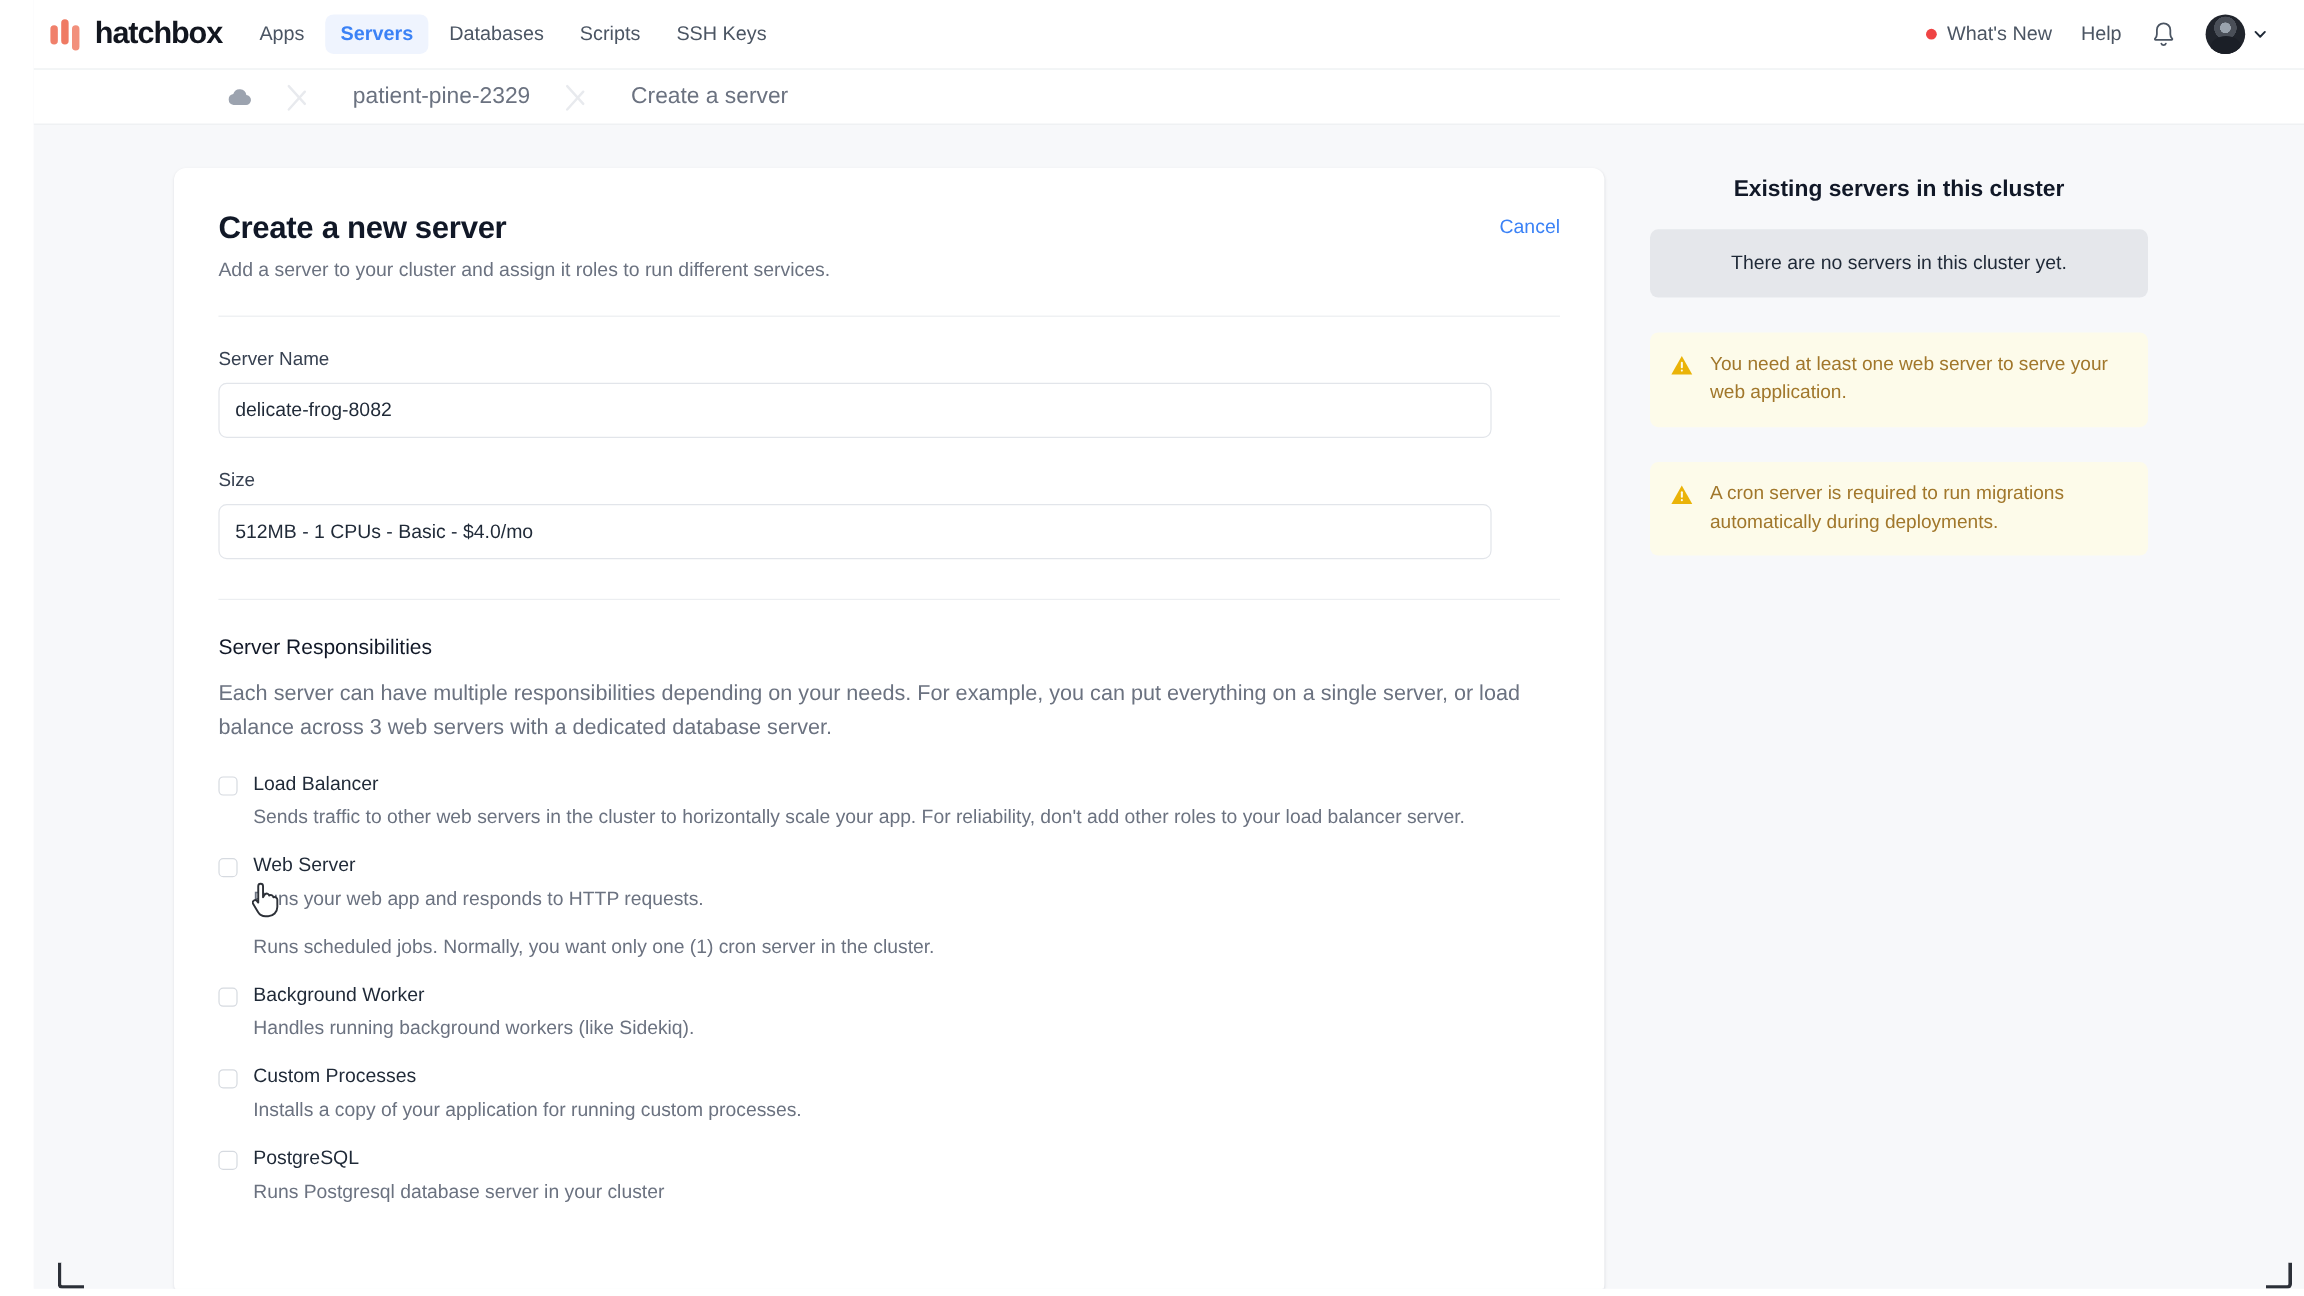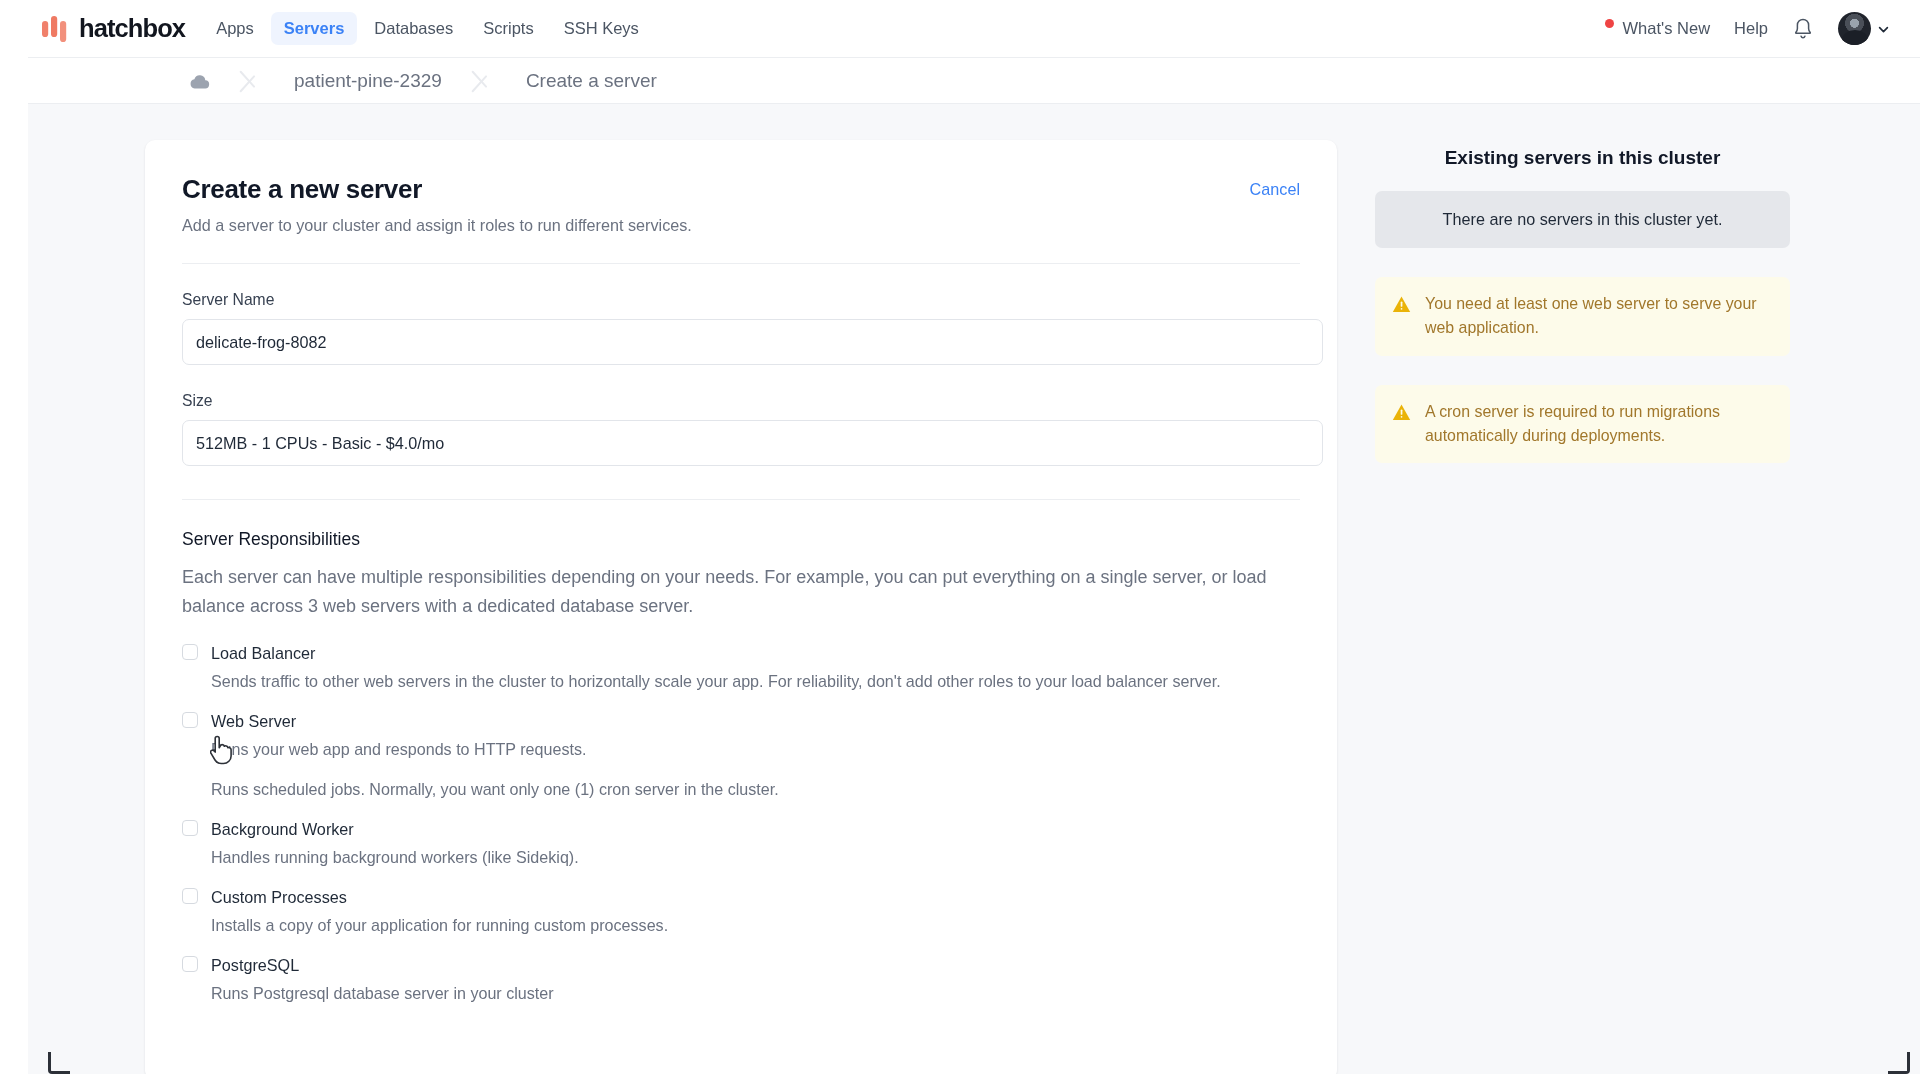--- a/index.html
+++ b/index.html
@@ -62,21 +62,21 @@
   }
   .nav-link.active { color: #3b82f6; background: #eff4fe; font-weight: 700; }
 
   .nav-right {
     margin-left: auto;
     display: flex;
     align-items: center;
     gap: 24px;
   }
   .whats-new {
-    display: flex; gap: 9px;
+    display: flex; align-items: center; gap: 9px;
     font-size: 16.5px; color: #4b5563; cursor: pointer;
   }
   .red-dot { width: 9px; height: 9px; border-radius: 50%; background: #ef4444; display:block; }
   .help-link { font-size: 16.5px; color: #4b5563; cursor: pointer; }
   .bell { width: 22px; height: 23px; display: block; cursor: pointer; }
   .avatar-wrap { display: flex; align-items: center; gap: 6px; cursor: pointer; }
   .avatar {
     width: 33px; height: 33px; border-radius: 50%;
     background: radial-gradient(circle at 50% 34%, #9aa3ad 0 16%, #4a4f58 17% 34%, #20242c 35% 100%);
     overflow: hidden; position: relative; display:block;
@@ -152,21 +152,21 @@
     padding-top: 6px;
   }
 
   .divider { height: 1px; background: #eceef1; margin: 28px 0 0 0; }
 
   .field { margin-top: 27px; }
   .field-label {
     font-size: 15.7px; color: #374151; margin-bottom: 10px; display: block;
   }
   .field-input {
-    width: 1141px; height: 46px;
+    width: 1061px; height: 46px;
     border: 1px solid #e2e5ea; border-radius: 7px;
     background: #fff;
     font-family: "Liberation Sans", sans-serif;
     font-size: 16.2px; color: #1f2937;
     padding: 0 13px;
     outline: none;
     display: block;
   }
 
   .divider2 { height: 1px; background: #eceef1; margin: 33px 0 0 0; }
@@ -176,21 +176,21 @@
     font-size: 17.5px; color: #111827; font-weight: 400;
   }
   .section-desc {
     margin-top: 13px;
     font-size: 18px; color: #6b7280; line-height: 1.63;
     max-width: 1115px;
   }
 
   .resp-list { margin-top: 22px; }
   .resp-item { margin-bottom: 21px; position: relative; }
-  .resp-row { display: flex; align-items: flex-start; gap: 13px; }
+  .resp-row { display: flex; align-items: flex-end; gap: 13px; }
   .cbox {
     width: 16px; height: 16px; flex: none;
     border: 1px solid #d6dae0; border-radius: 4px; background: #fff;
     cursor: pointer; display: block;
   }
   .resp-name { font-size: 16.2px; color: #1f2937; cursor: pointer; }
   .resp-desc {
     margin-top: 9px; margin-left: 29px;
     font-size: 16.1px; color: #6b7280;
   }

